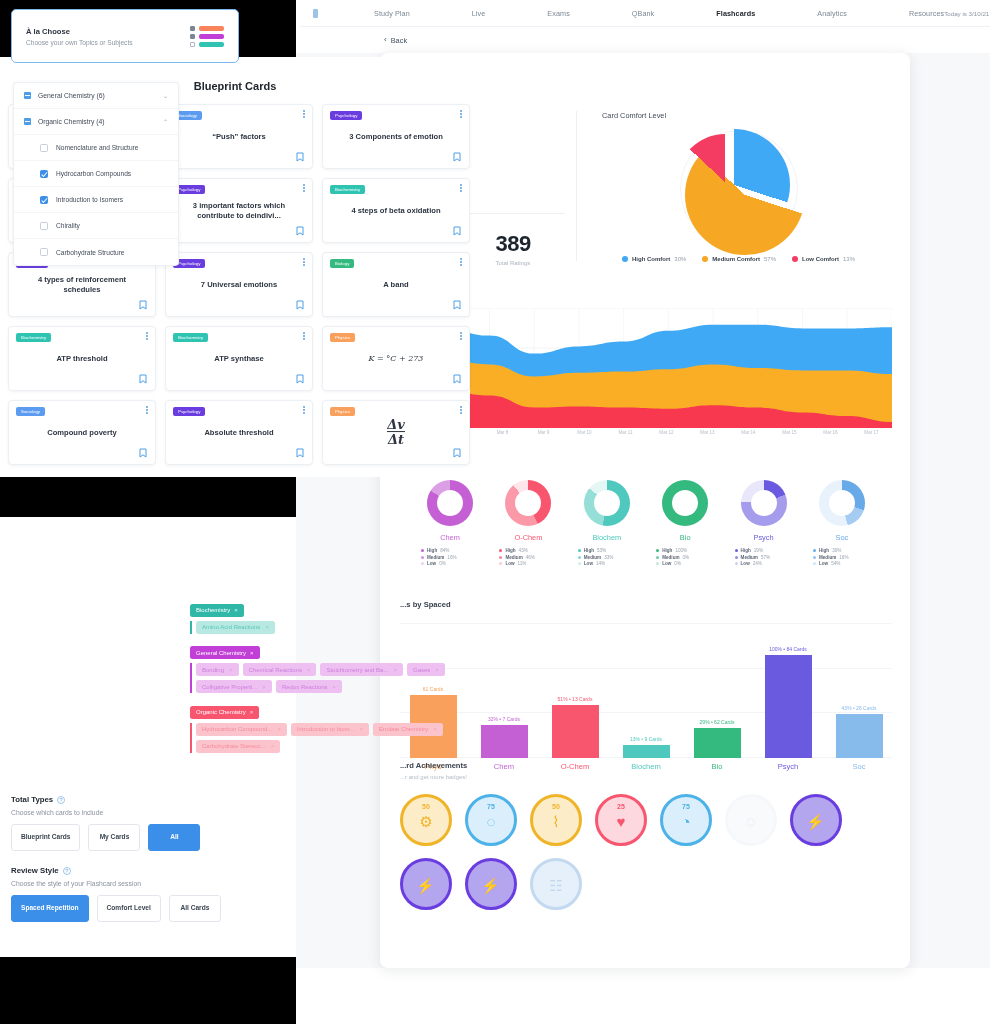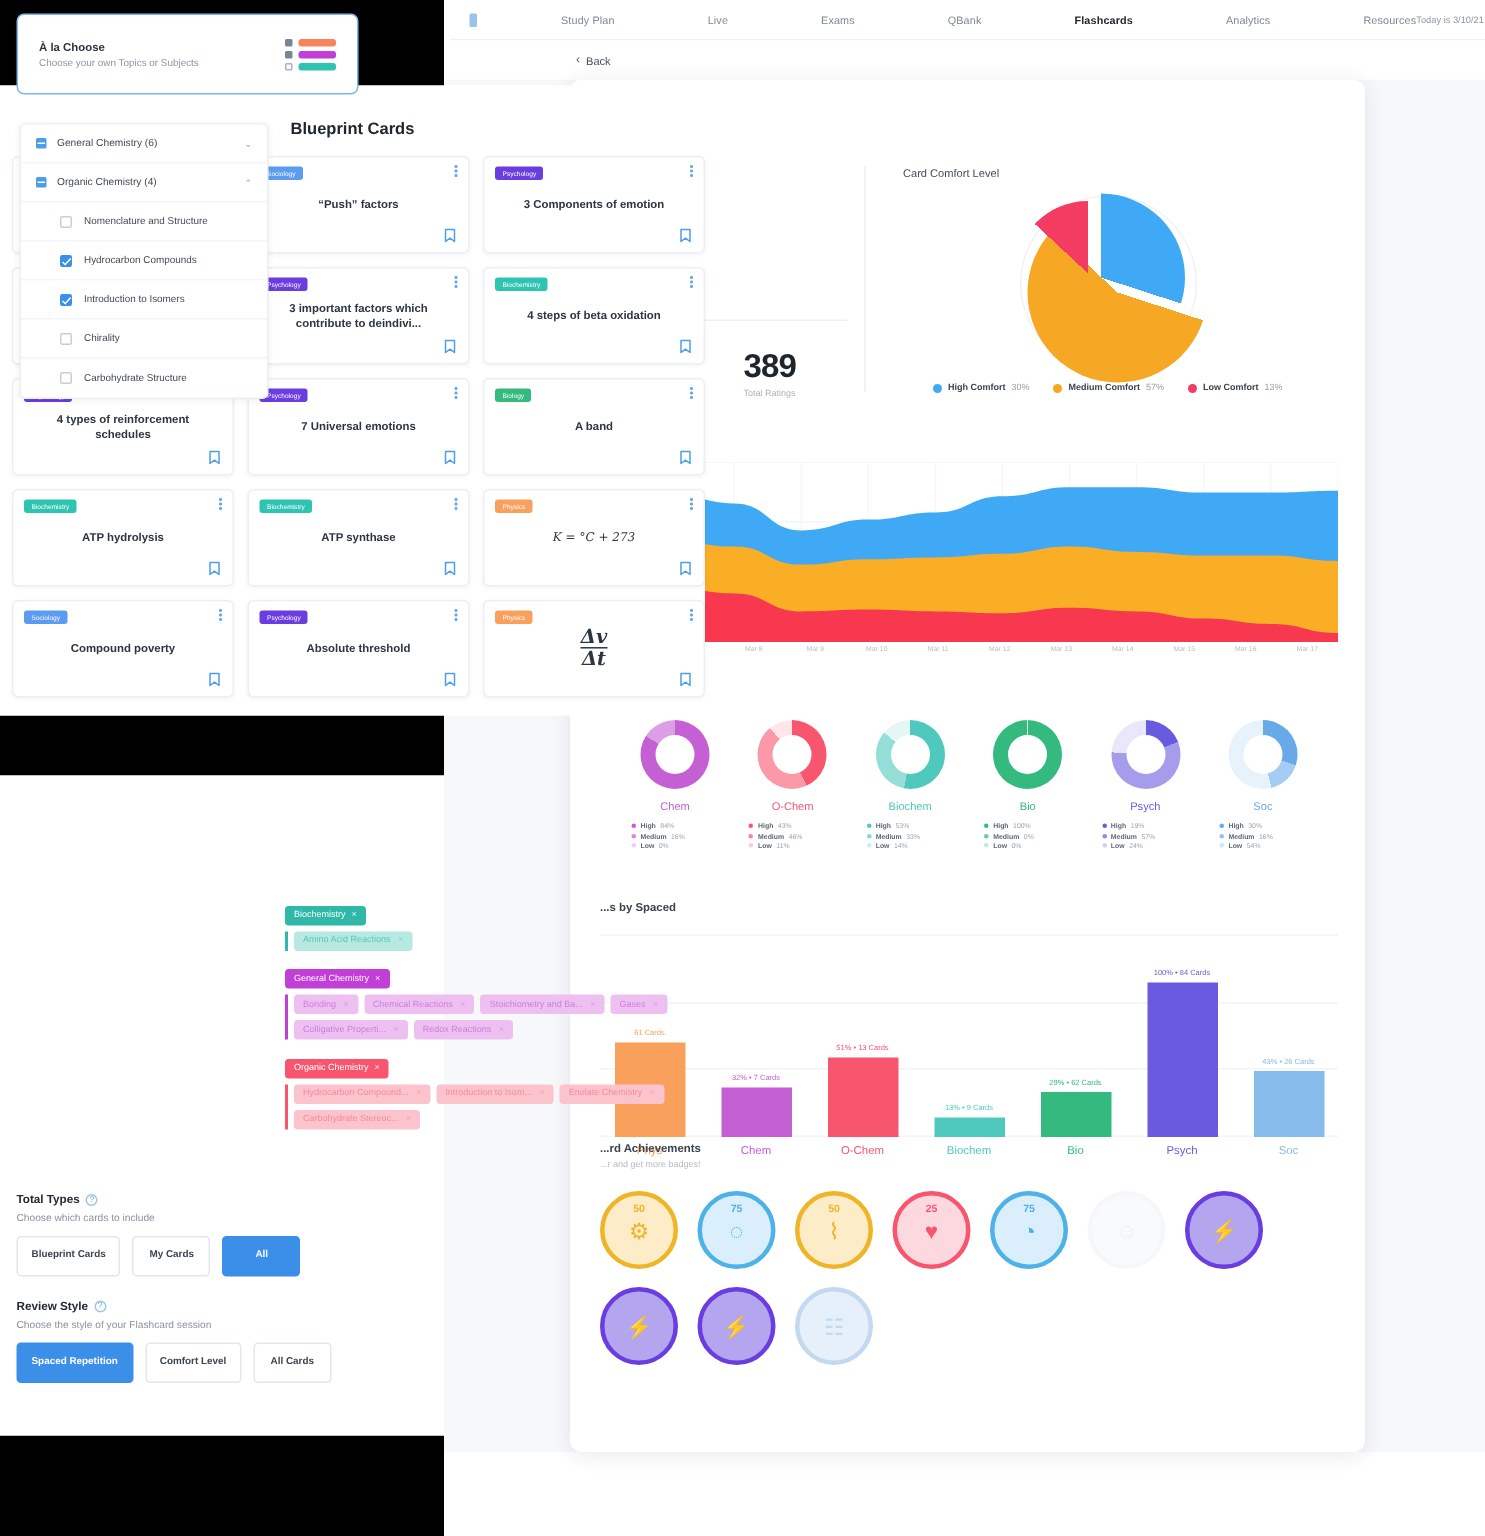--- a/index.html
+++ b/index.html
@@ -744,21 +744,21 @@
           </svg>
         </span>
       </div>
       <div class="card">
         <span class="card-chip" style="background:#2fc4b2">Biochemistry</span>
         <span class="card-dots">
           <i></i>
           <i></i>
           <i></i>
         </span>
-        <div class="card-text">ATP hydrolysis</div>
+        <div class="card-text">ATP threshold</div>
         <span class="bookmark">
           <svg width="8" height="10" viewBox="0 0 8 10">
             <path d="M1 1h6v8L4 6.8 1 9z" fill="none" stroke="#4d9ee8" stroke-width="1" stroke-linejoin="round"></path>
           </svg>
         </span>
       </div>
       <div class="card">
         <span class="card-chip" style="background:#2fc4b2">Biochemistry</span>
         <span class="card-dots">
           <i></i>

